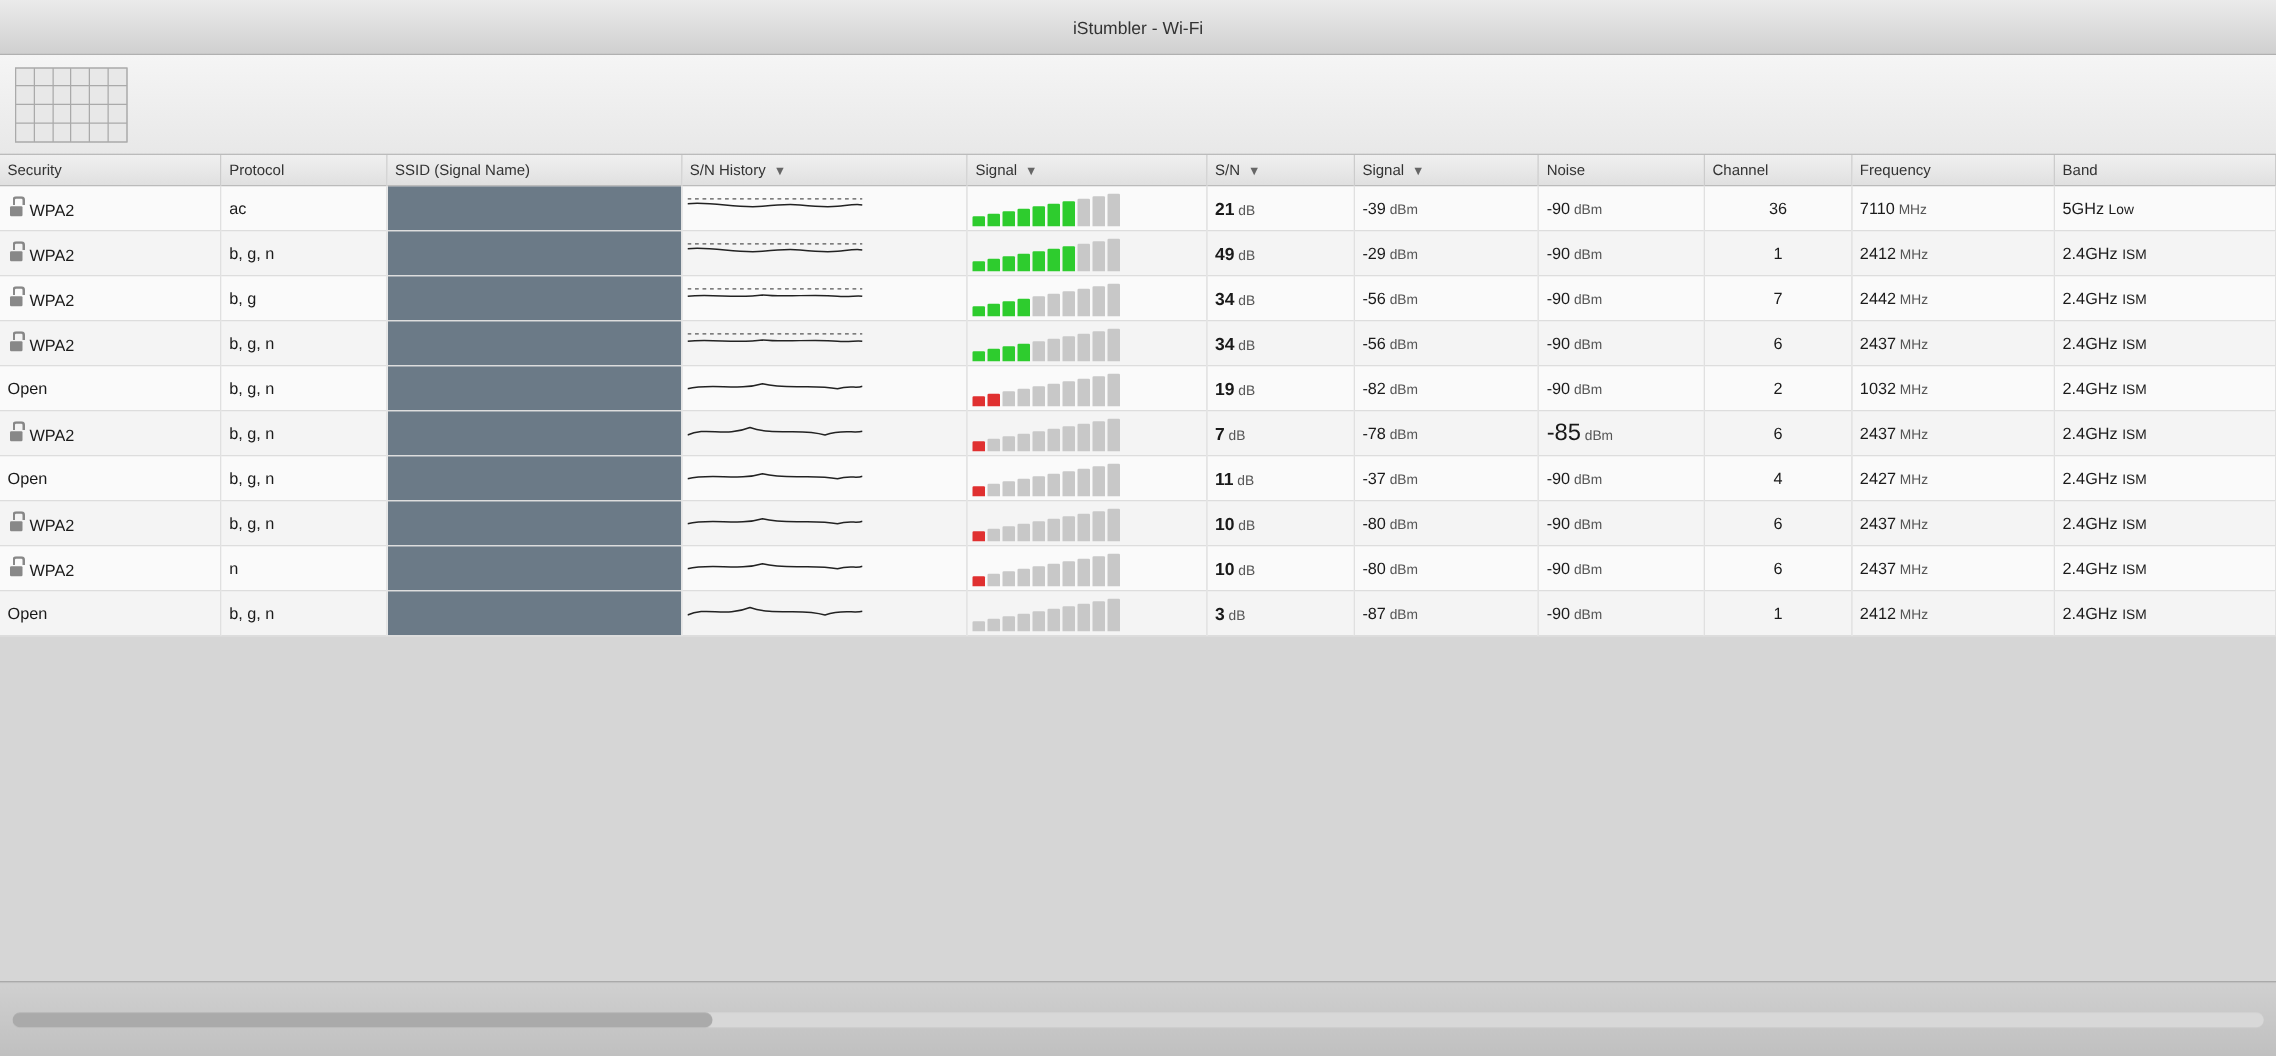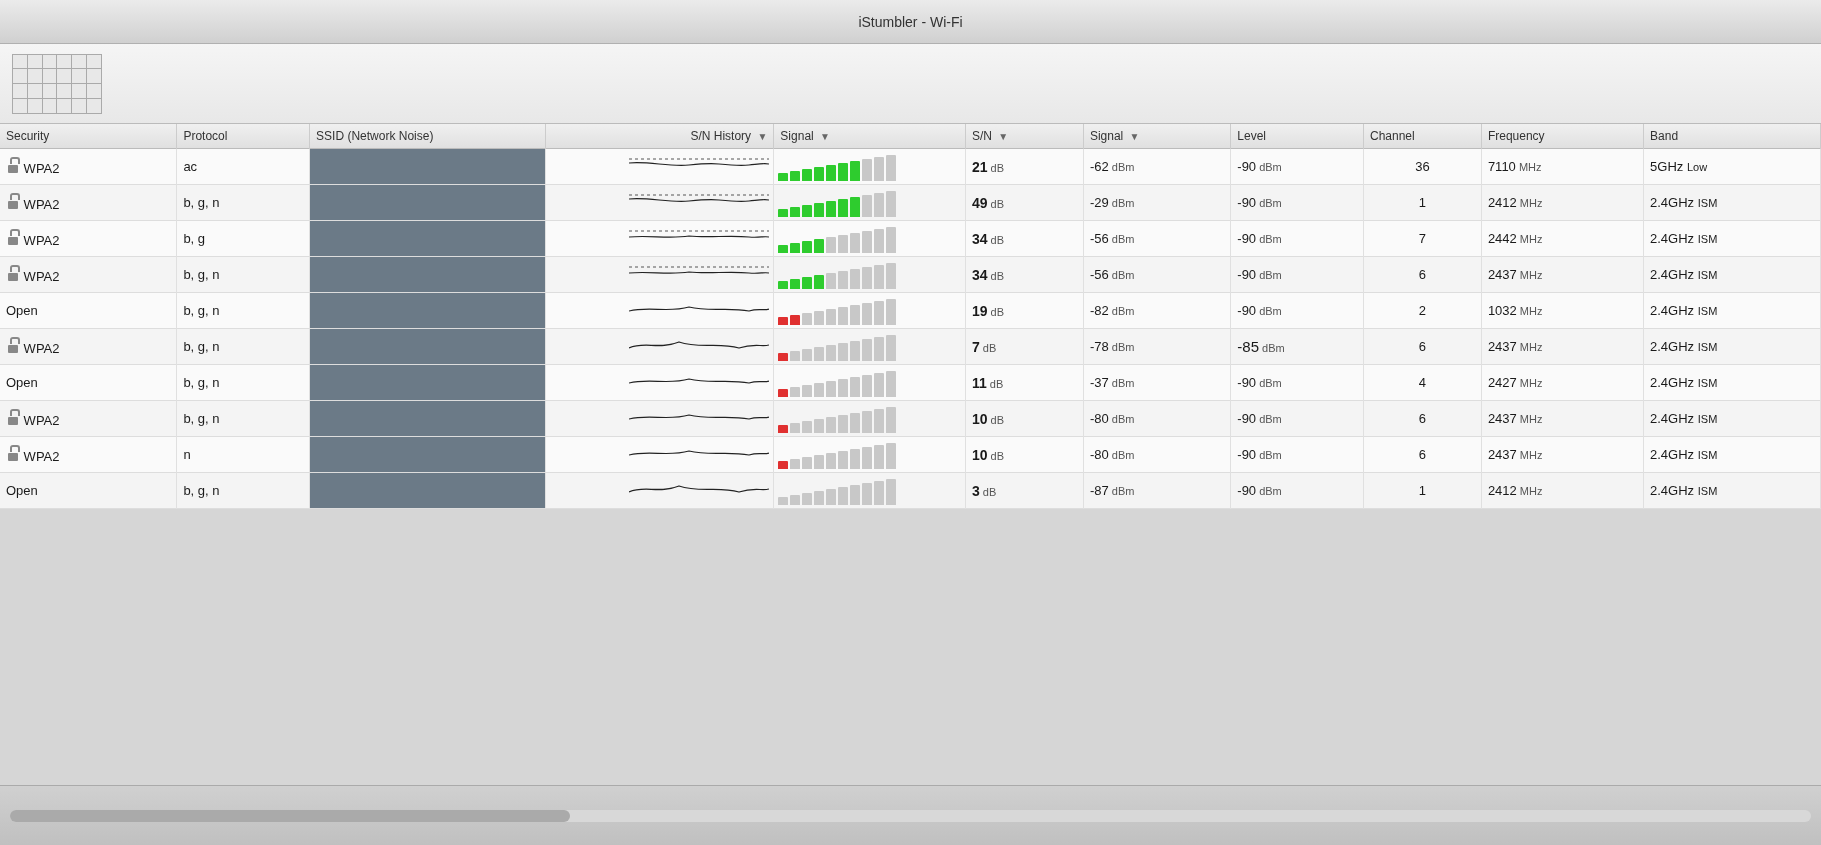--- a/index.html
+++ b/index.html
@@ -114,21 +114,21 @@
       border: 2px solid #888;
       border-bottom: none;
       border-radius: 3px 3px 0 0;
       position: absolute;
       top: 0;
       left: 4px;
     }
     .col-security { width: 120px; }
     .col-protocol { width: 90px; }
     .col-ssid { width: 160px; }
-    .col-history { width: 155px; text-align: right; }
+    .col-history { width: 155px; }
     .col-level { width: 130px; }
     .col-sn { width: 80px; }
     .col-signal { width: 100px; }
     .col-noise { width: 90px; }
     .col-channel { width: 80px; }
     .col-freq { width: 110px; }
     .col-band { width: 120px; }
   </style>
 </head>
 <body>
@@ -170,40 +170,40 @@
   <table>
     <thead>
       <tr>
         <th class="col-security">
           <span>Security</span>
         </th>
         <th class="col-protocol">
           <span>Protocol</span>
         </th>
         <th class="col-ssid">
-          <span>SSID (Network Noise)</span>
+          <span>SSID (Signal Name)</span>
         </th>
         <th class="col-history">
           <span>S/N History</span>
           <span class="sort-arrow">▼</span>
         </th>
         <th class="col-level">
           <span>Signal</span>
           <span class="sort-arrow">▼</span>
         </th>
         <th class="col-sn">
           <span>S/N</span>
           <span class="sort-arrow">▼</span>
         </th>
         <th class="col-signal">
           <span>Signal</span>
           <span class="sort-arrow">▼</span>
         </th>
         <th class="col-noise">
-          <span>Level</span>
+          <span>Noise</span>
         </th>
         <th class="col-channel">
           <span>Channel</span>
         </th>
         <th class="col-freq">
           <span>Frequency</span>
         </th>
         <th class="col-band">
           <span>Band</span>
         </th>
@@ -226,21 +226,21 @@
               <div style="width: 10px; height: 14px; border-radius: 1px 1px 0px 0px; align-self: flex-end; background: rgb(46, 204, 46);"></div>
               <div style="width: 10px; height: 16px; border-radius: 1px 1px 0px 0px; align-self: flex-end; background: rgb(46, 204, 46);"></div>
               <div style="width: 10px; height: 18px; border-radius: 1px 1px 0px 0px; align-self: flex-end; background: rgb(46, 204, 46);"></div>
               <div style="width: 10px; height: 20px; border-radius: 1px 1px 0px 0px; align-self: flex-end; background: rgb(46, 204, 46);"></div>
               <div style="width: 10px; height: 22px; border-radius: 1px 1px 0px 0px; align-self: flex-end; background: rgb(200, 200, 200);"></div>
               <div style="width: 10px; height: 24px; border-radius: 1px 1px 0px 0px; align-self: flex-end; background: rgb(200, 200, 200);"></div>
               <div style="width: 10px; height: 26px; border-radius: 1px 1px 0px 0px; align-self: flex-end; background: rgb(200, 200, 200);"></div>
             </div>
           </td>
           <td class="col-sn"><span style="font-weight:600;font-size:14px">21</span><span style="font-size:11px;color:#555"> dB</span></td>
-          <td class="col-signal"><span style="font-size:13px">-62</span><span style="font-size:11px;color:#555"> dBm</span></td>
+          <td class="col-signal"><span style="font-size:13px">-39</span><span style="font-size:11px;color:#555"> dBm</span></td>
           <td class="col-noise"><span style="font-size:13px">-90</span><span style="font-size:11px;color:#555"> dBm</span></td>
           <td class="col-channel" style="text-align: center;">36</td>
           <td class="col-freq"><span style="font-size:13px">7110</span><span style="font-size:11px;color:#555"> MHz</span></td>
           <td class="col-band">5<span style="font-size:13px">GHz </span><span style="font-size:11px"> Low</span></td>
         </tr>
         <tr>
           <td class="col-security"><span class="lock-icon"></span> WPA2</td>
           <td class="col-protocol">b, g, n</td>
           <td class="col-ssid" style="background: rgb(107, 122, 135);"></td>
           <td class="col-history" style="padding: 2px 4px;"><svg width="140" height="28">
@@ -370,21 +370,21 @@
               <div style="width: 10px; height: 16px; border-radius: 1px 1px 0px 0px; align-self: flex-end; background: rgb(200, 200, 200);"></div>
               <div style="width: 10px; height: 18px; border-radius: 1px 1px 0px 0px; align-self: flex-end; background: rgb(200, 200, 200);"></div>
               <div style="width: 10px; height: 20px; border-radius: 1px 1px 0px 0px; align-self: flex-end; background: rgb(200, 200, 200);"></div>
               <div style="width: 10px; height: 22px; border-radius: 1px 1px 0px 0px; align-self: flex-end; background: rgb(200, 200, 200);"></div>
               <div style="width: 10px; height: 24px; border-radius: 1px 1px 0px 0px; align-self: flex-end; background: rgb(200, 200, 200);"></div>
               <div style="width: 10px; height: 26px; border-radius: 1px 1px 0px 0px; align-self: flex-end; background: rgb(200, 200, 200);"></div>
             </div>
           </td>
           <td class="col-sn"><span style="font-weight:600;font-size:14px">7</span><span style="font-size:11px;color:#555"> dB</span></td>
           <td class="col-signal"><span style="font-size:13px">-78</span><span style="font-size:11px;color:#555"> dBm</span></td>
-          <td class="col-noise"><span style="font-size:15px">-85</span><span style="font-size:11px;color:#555"> dBm</span></td>
+          <td class="col-noise"><span style="font-size:19px">-85</span><span style="font-size:11px;color:#555"> dBm</span></td>
           <td class="col-channel" style="text-align: center;">6</td>
           <td class="col-freq"><span style="font-size:13px">2437</span><span style="font-size:11px;color:#555"> MHz</span></td>
           <td class="col-band">2.4<span style="font-size:13px">GHz </span><span style="font-size:11px"> ISM</span></td>
         </tr>
         <tr>
           <td class="col-security">Open</td>
           <td class="col-protocol">b, g, n</td>
           <td class="col-ssid" style="background: rgb(107, 122, 135);"></td>
           <td class="col-history" style="padding: 2px 4px;"><svg width="140" height="28">
               <path d="M0,16 C20,11 40,18 60,12 C80,17 100,12 120,16 C130,13 135,16 140,14" fill="none" stroke="#222" stroke-width="1.2"></path>

